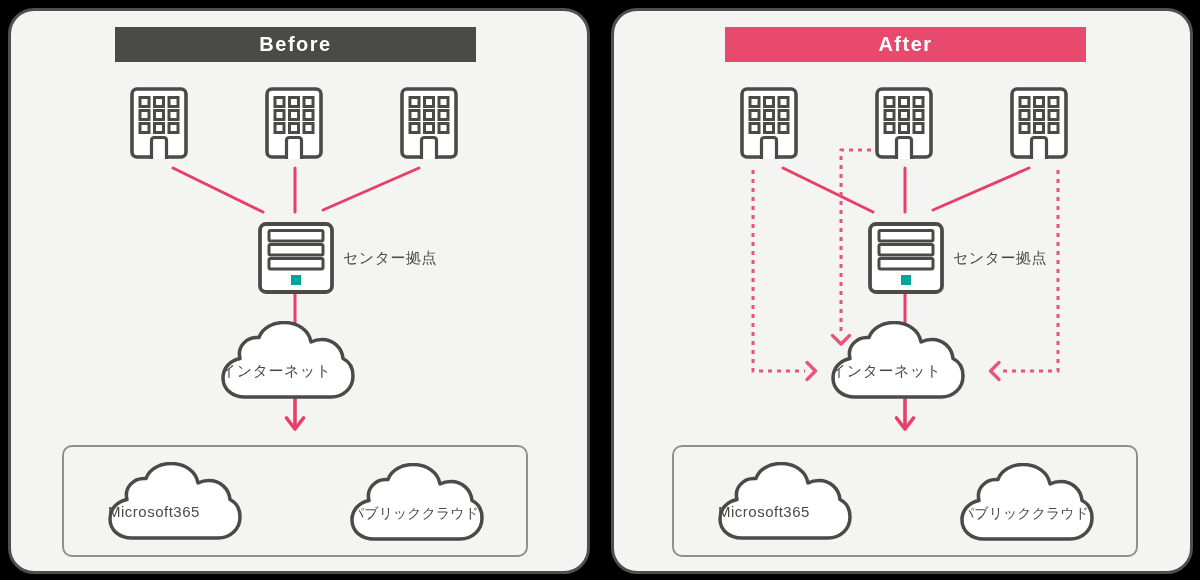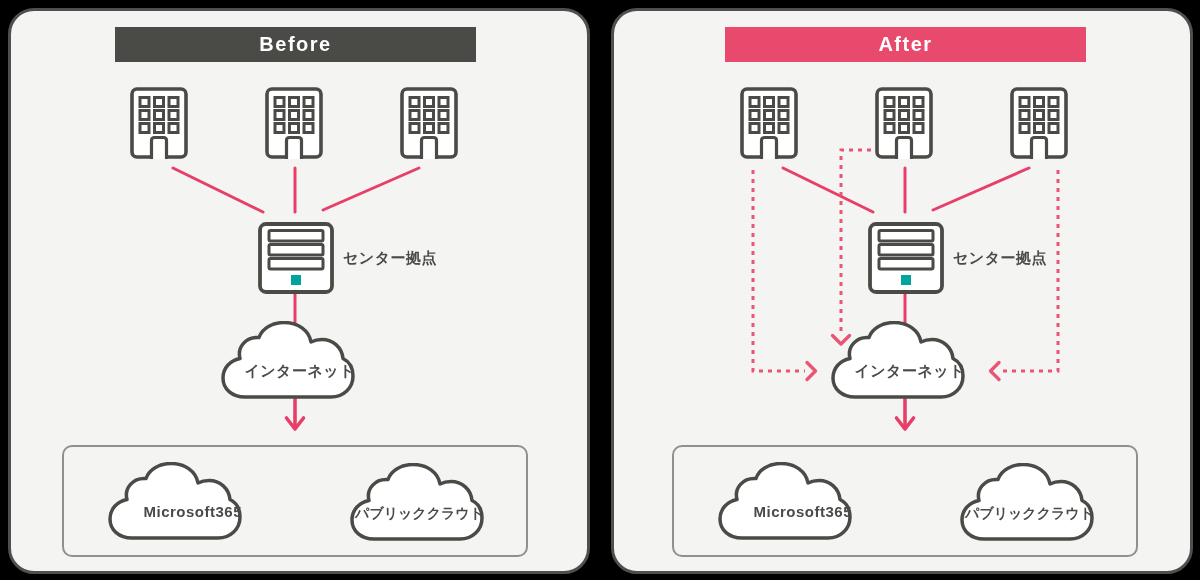--- a/index.html
+++ b/index.html
@@ -9,22 +9,22 @@
          border-radius:26px;box-sizing:border-box;}
   .panel-before{left:8px;width:582px;}
   .panel-after{left:611px;width:582px;}
   .inner{position:absolute;left:-3px;top:-3px;width:582px;height:566px;}
   .hdr{position:absolute;width:361px;height:35px;display:flex;align-items:center;justify-content:center;
        color:#fff;font-size:20px;font-weight:bold;letter-spacing:1.5px;}
   .hdr-dark{background:#4a4a47;}
   .hdr-pink{background:#e84a6e;}
   .icon{position:absolute;line-height:0;}
   .lines{position:absolute;left:0;top:0;pointer-events:none;}
-  .lbl{position:absolute;color:#4a4a47;font-weight:bold;line-height:16px;white-space:nowrap;}
-  .lbl-center{text-align:right;}
+  .lbl{position:absolute;color:#4a4a47;font-weight:normal;line-height:16px;white-space:nowrap;}
+  .lbl-center{text-align:left;}
   .server-lbl{font-size:15px;letter-spacing:0.5px;}
   .cloud-lbl{font-size:15px;letter-spacing:0.5px;width:134px;}
   .cloud-lbl-sm{font-size:14px;letter-spacing:0px;width:134px;}
   .svcbox{position:absolute;width:466px;height:112px;border:2px solid #909090;border-radius:10px;
           box-sizing:border-box;background:#f4f4f3;}
 </style>
 </head>
 <body>
 
 <svg style="position:absolute;width:0;height:0;overflow:hidden" aria-hidden="true">

